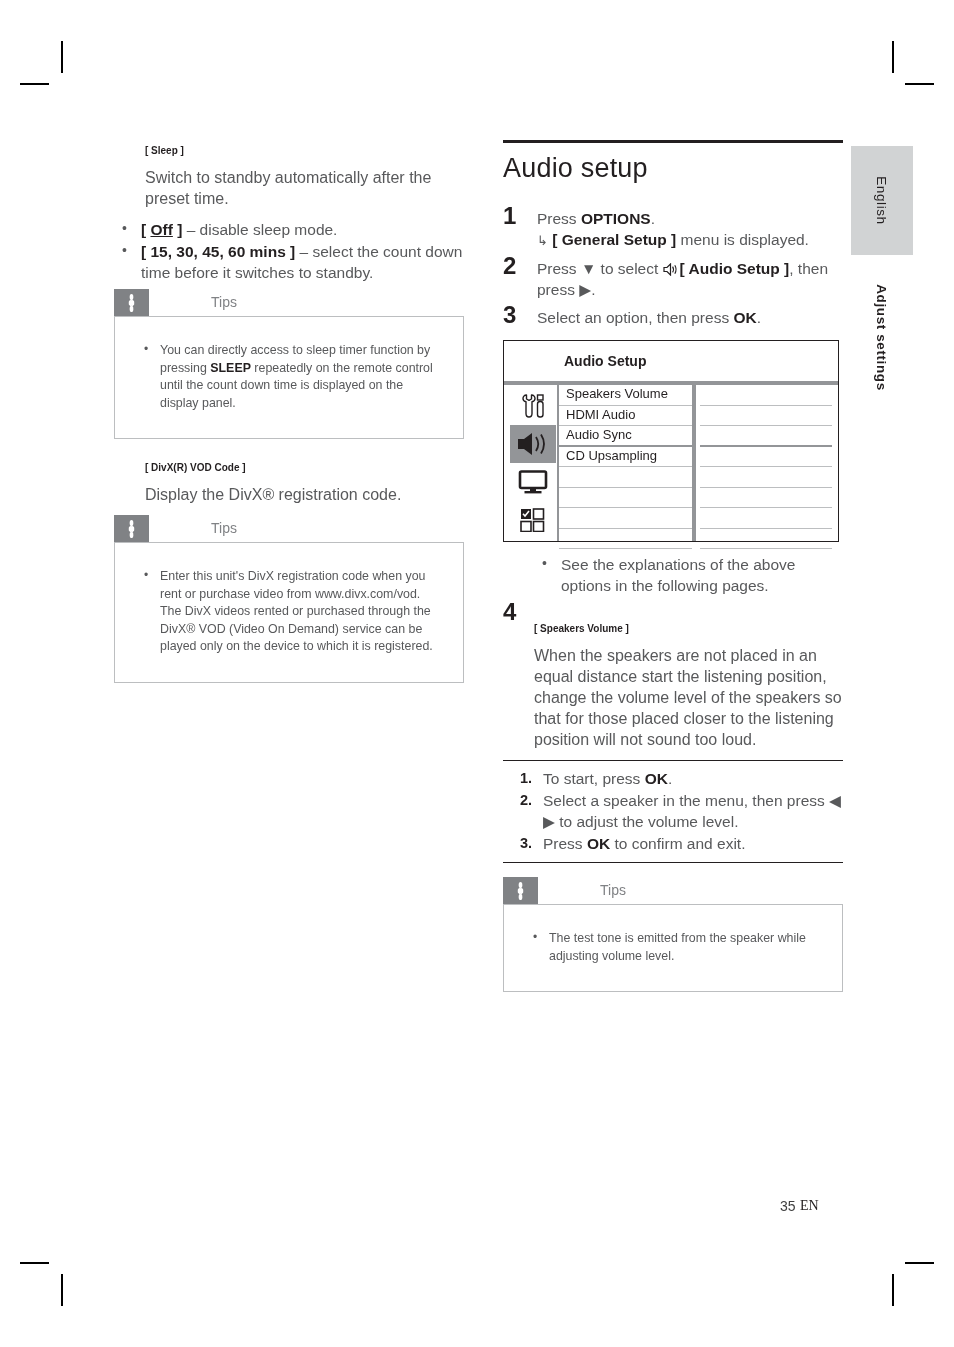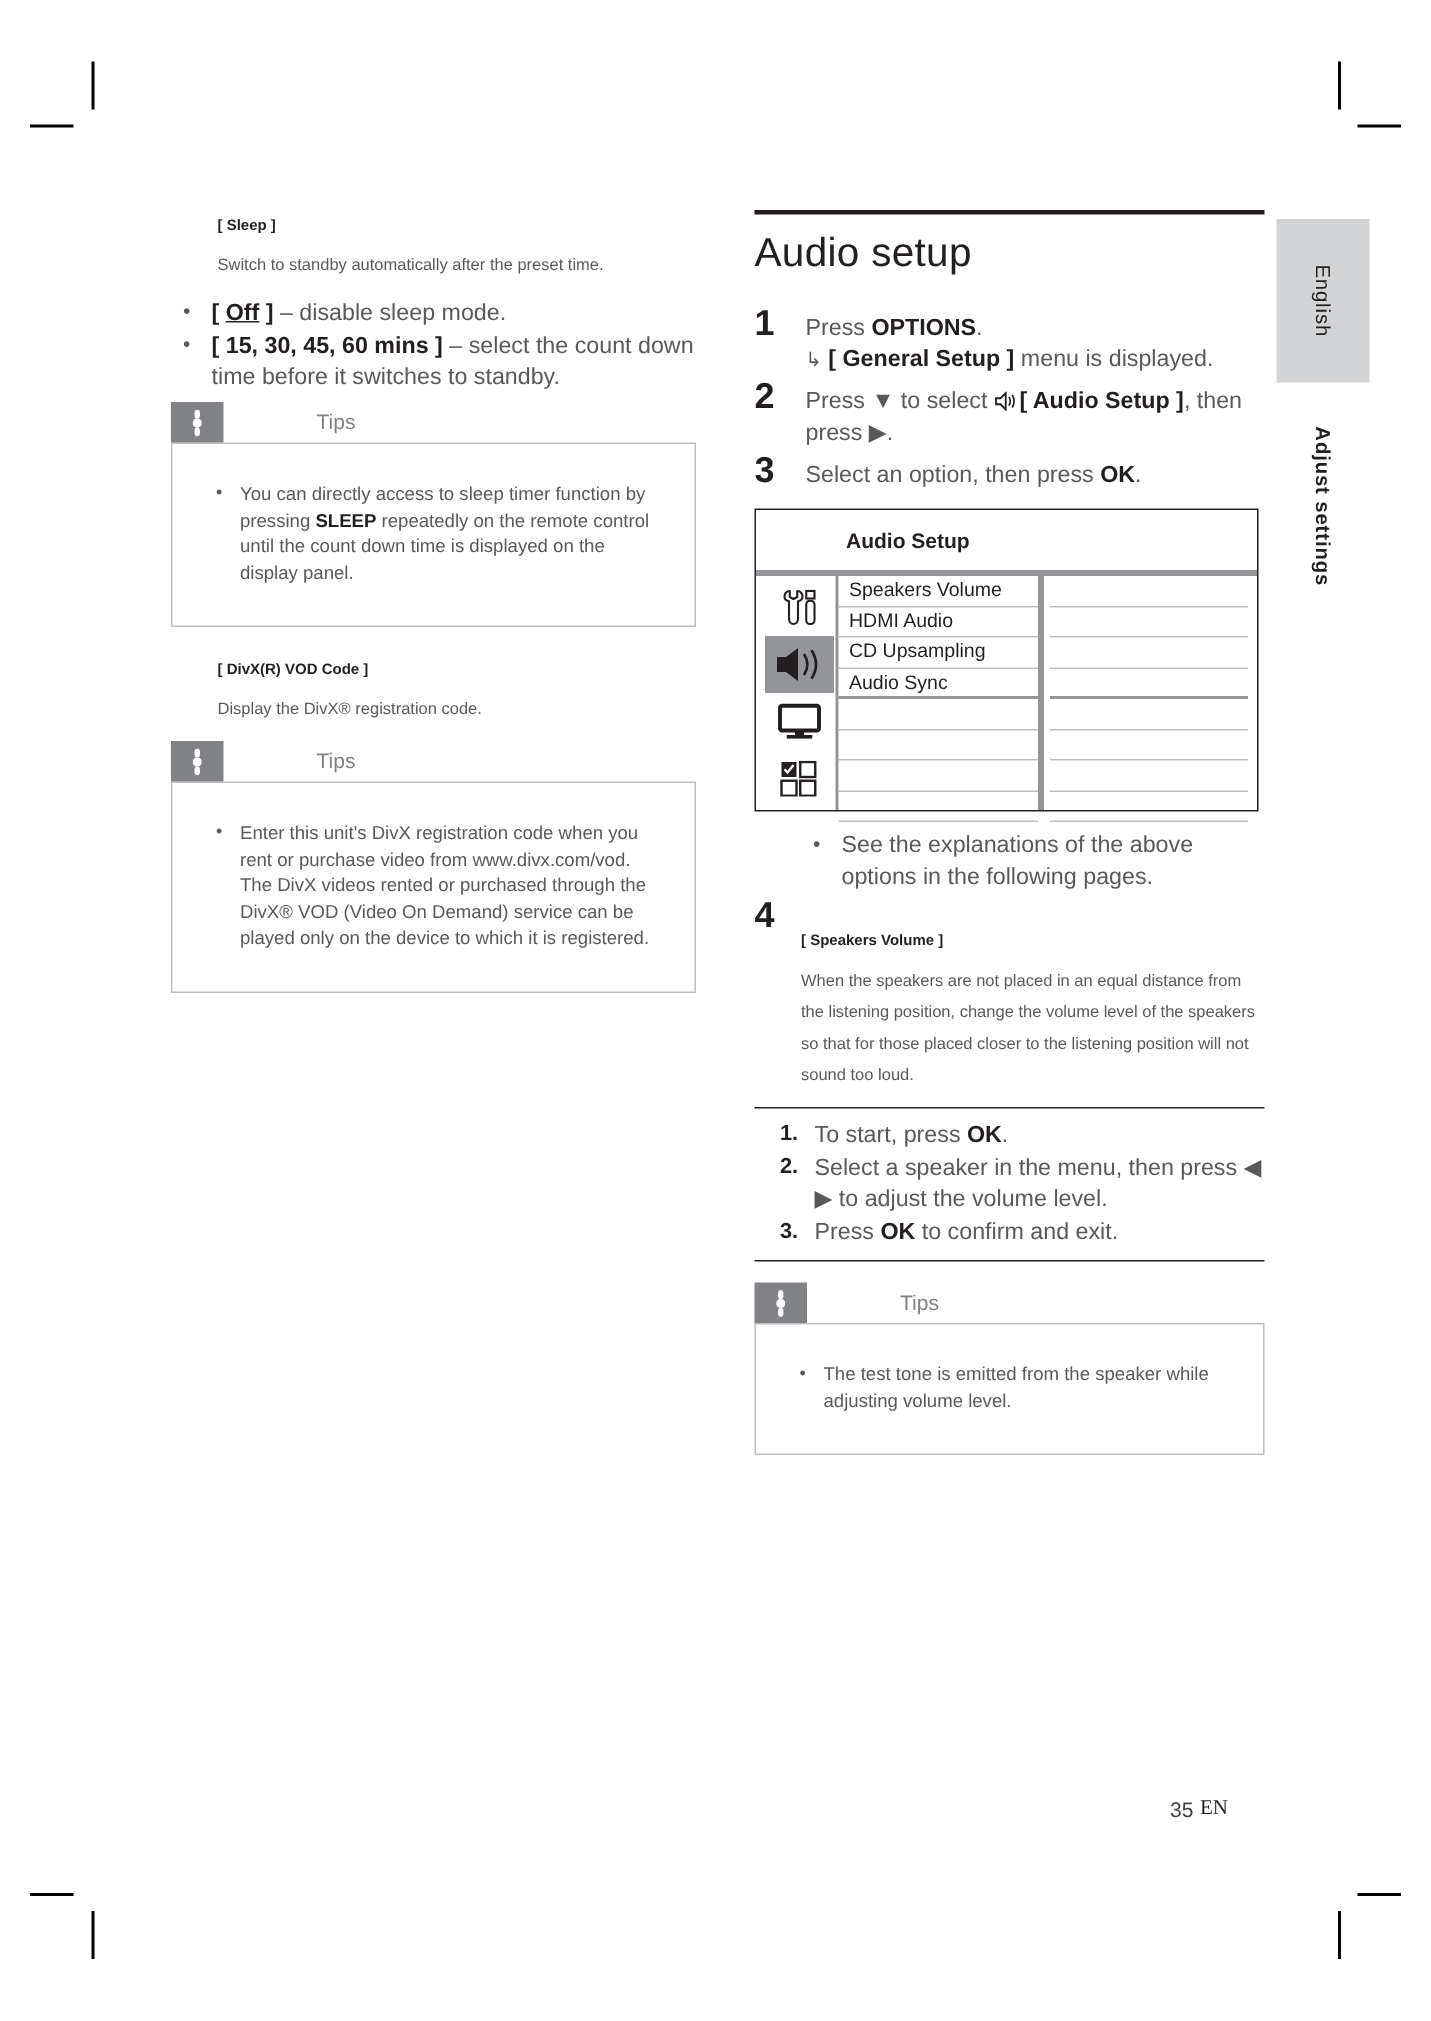--- a/index.html
+++ b/index.html
@@ -38,21 +38,21 @@
   }
   .col-right {
     position: absolute;
     left: 503px;
     top: 140px;
     width: 340px;
   }
 
   
   .para {
-    font-size: 11px;
+    font-size: 16px;
     line-height: 21px;
     color: #58595b;
     margin: 0 0 10px 0;
   }
   .subhead {
     font-size: 10px;
     line-height: 21px;
     color: #231f20;
     font-weight: bold;
     margin: 0 0 6px 0;
@@ -510,27 +510,27 @@
       <div class="osd-row">
         <span class="lbl">Speakers Volume</span>
         <span class="line-l"></span>
         <span class="line-r"></span>
       </div>
       <div class="osd-row">
         <span class="lbl">HDMI Audio</span>
         <span class="line-l"></span>
         <span class="line-r"></span>
       </div>
+      <div class="osd-row strong">
+        <span class="lbl">Audio Sync</span>
+        <span class="line-l"></span>
+        <span class="line-r"></span>
+      </div>
       <div class="osd-row">
         <span class="lbl">CD Upsampling</span>
-        <span class="line-l"></span>
-        <span class="line-r"></span>
-      </div>
-      <div class="osd-row strong">
-        <span class="lbl">Audio Sync</span>
         <span class="line-l"></span>
         <span class="line-r"></span>
       </div>
       <div class="osd-row">
         <span class="lbl"></span>
         <span class="line-l"></span>
         <span class="line-r"></span>
       </div>
       <div class="osd-row">
         <span class="lbl"></span>
@@ -553,21 +553,21 @@
   <ul class="blist" style="margin-left:31px;">
     <li>See the explanations of the above options in the following pages.</li>
   </ul>
 
   <div class="step" style="margin-top:8px;">
     <div class="step-num">4</div>
   </div>
 
   <div style="margin-top:22px;">
     <div class="subhead indent">[ Speakers Volume ]</div>
-    <p class="para indent">When the speakers are not placed in an equal distance from the listening position, change the volume level of the speakers so that for those placed closer to the listening position will not sound too loud.</p>
+    <p class="para indent">When the speakers are not placed in an equal distance start the listening position, change the volume level of the speakers so that for those placed closer to the listening position will not sound too loud.</p>
 
     <div class="proc">
       <ol>
         <li>
           <span class="n">1.</span><span>To start, press </span><span class="b">OK</span><span>.</span>
         </li>
         <li>
           <span class="n">2.</span><span>Select a speaker in the menu, then press ◀ ▶ to adjust the volume level.</span>
         </li>
         <li>

